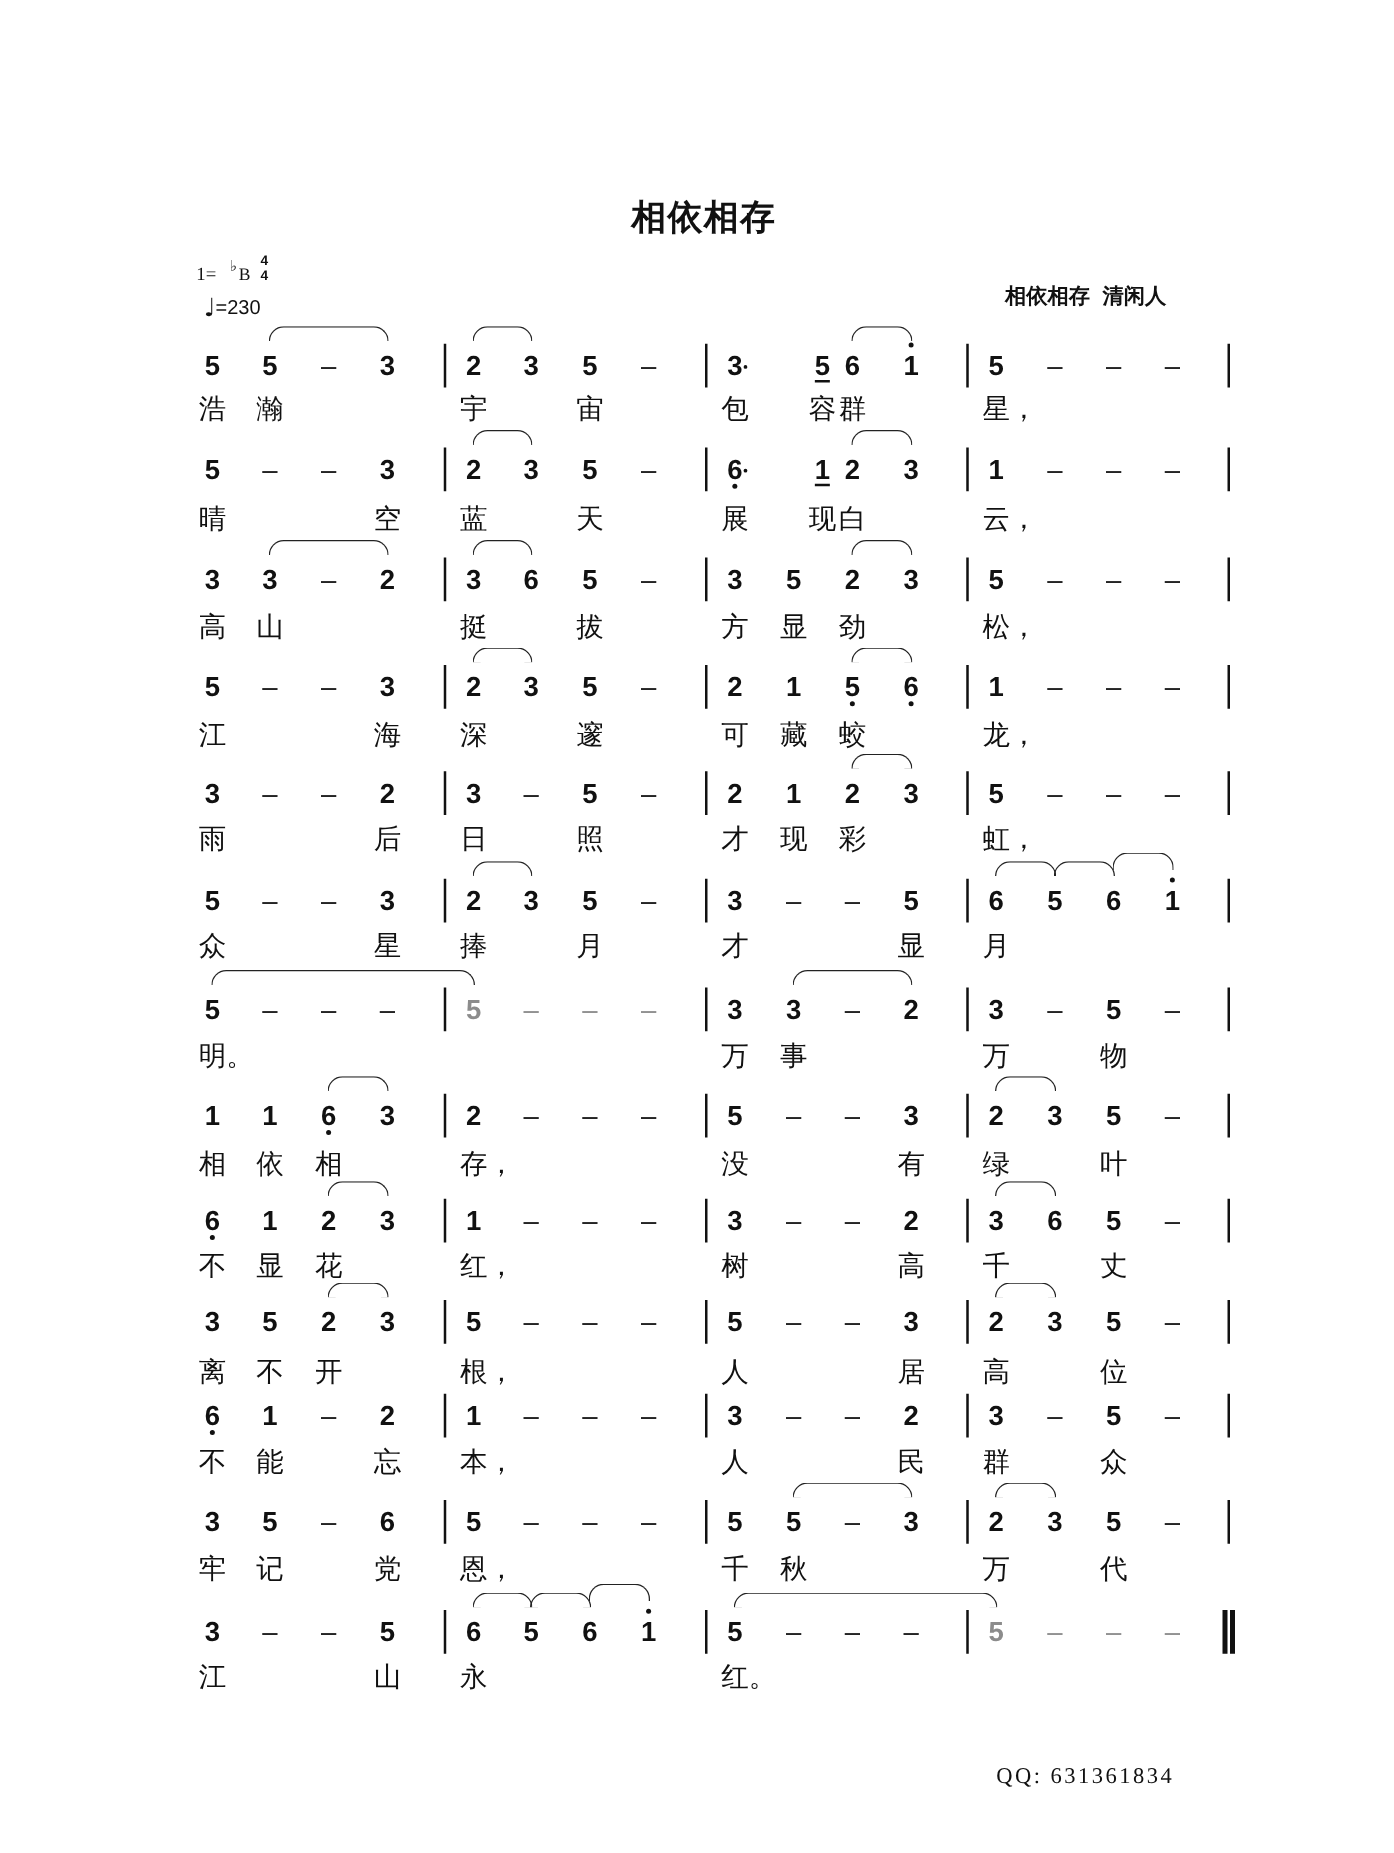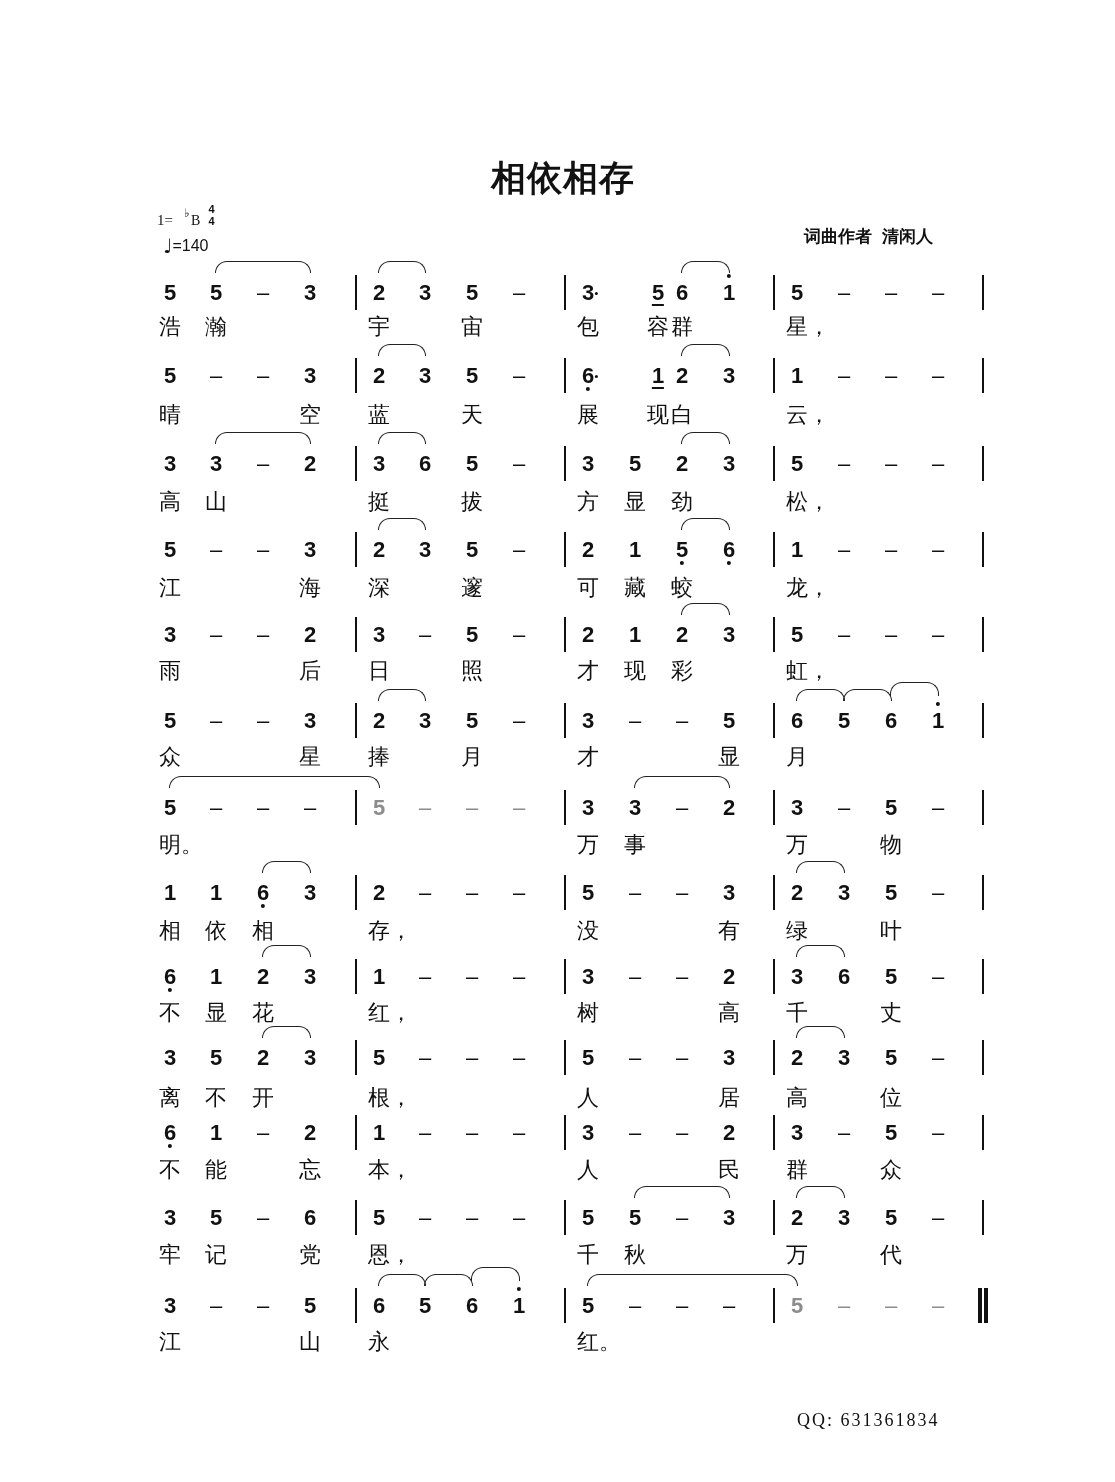--- a/index.html
+++ b/index.html
@@ -1,19 +1,19 @@
 <!DOCTYPE html>
 <html><head>
 <meta charset="utf-8">
 <style>
   html, body { margin: 0; padding: 0; background: #ffffff; }
   body { width: 1115px; height: 1482px; position: relative; overflow: hidden; color: #111; }
   .title {
     position: absolute; left: 563px; top: 155px; transform: translateX(-50%);
-    font-family: "DejaVu Sans", sans-serif; font-weight: bold; font-size: 35px;
+    font-family: "DejaVu Sans", sans-serif; font-weight: bold; font-size: 28px;
     letter-spacing: 1px; white-space: nowrap; color: #111;
   }
   .key {
     position: absolute; left: 157px; top: 203px; height: 26px;
     font-family: "Liberation Serif", serif; font-size: 15px; color: #111; white-space: nowrap;
   }
   .key .k-prefix { position: absolute; left: 0; top: 9px; }
   .key .k-flat { position: absolute; left: 27px; top: 3px; font-size: 12px; }
   .key .k-note { position: absolute; left: 34px; top: 10px; font-size: 14px; }
   .key .k-time { position: absolute; left: 50px; top: 0; width: 9px; font-family: "Liberation Sans", sans-serif; font-weight: bold; font-size: 11px; line-height: 12px; text-align: center; }
@@ -68,24 +68,24 @@
   <span class="k-prefix">1=</span>
   <span class="k-flat">♭</span>
   <span class="k-note">B</span>
   <span class="k-time">
     <span>4</span>
     <span>4</span>
   </span>
 </div>
 
 <div class="tempo">
-  <span class="t-note">♩</span><span>=140</span>
+  <span class="t-note">♩</span><span>=230</span>
 </div>
 
-<div class="credit">词曲作者 清闲人</div>
+<div class="credit">相依相存 清闲人</div>
 
 <div id="score">
     <div class="row">
       <span class="note" style="left: 170px; top: 293px;"><span class="digit">5</span></span>
       <span class="note" style="left: 216px; top: 293px;"><span class="digit">5</span></span>
       <span class="note dash" style="left: 263px; top: 293px;"><span class="digit">–</span></span>
       <span class="note" style="left: 310px; top: 293px;"><span class="digit">3</span></span>
       <span class="note" style="left: 379px; top: 293px;"><span class="digit">2</span></span>
       <span class="note" style="left: 425px; top: 293px;"><span class="digit">3</span></span>
       <span class="note" style="left: 472px; top: 293px;"><span class="digit">5</span></span>

